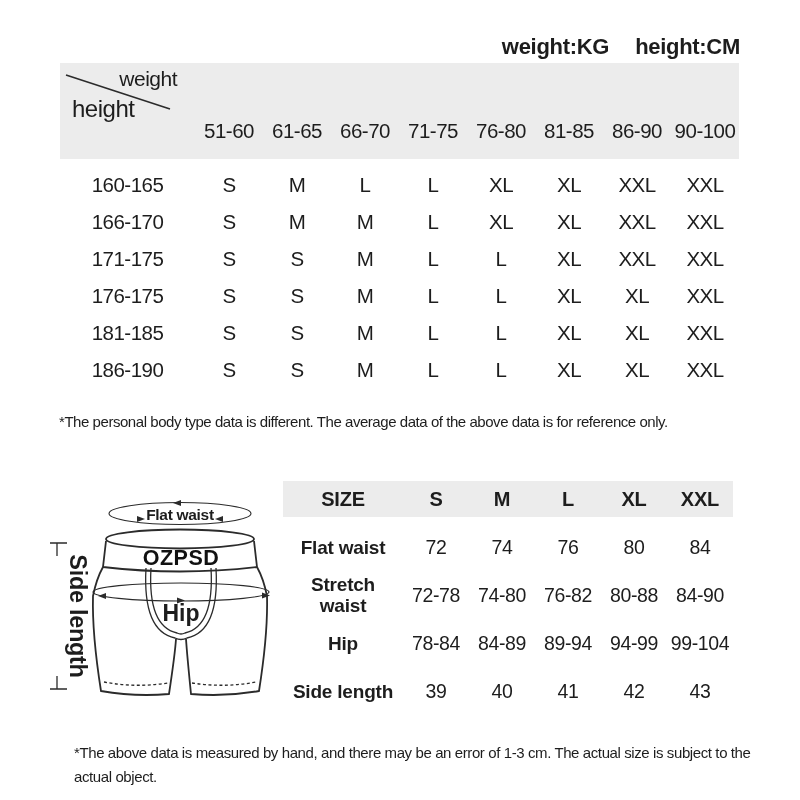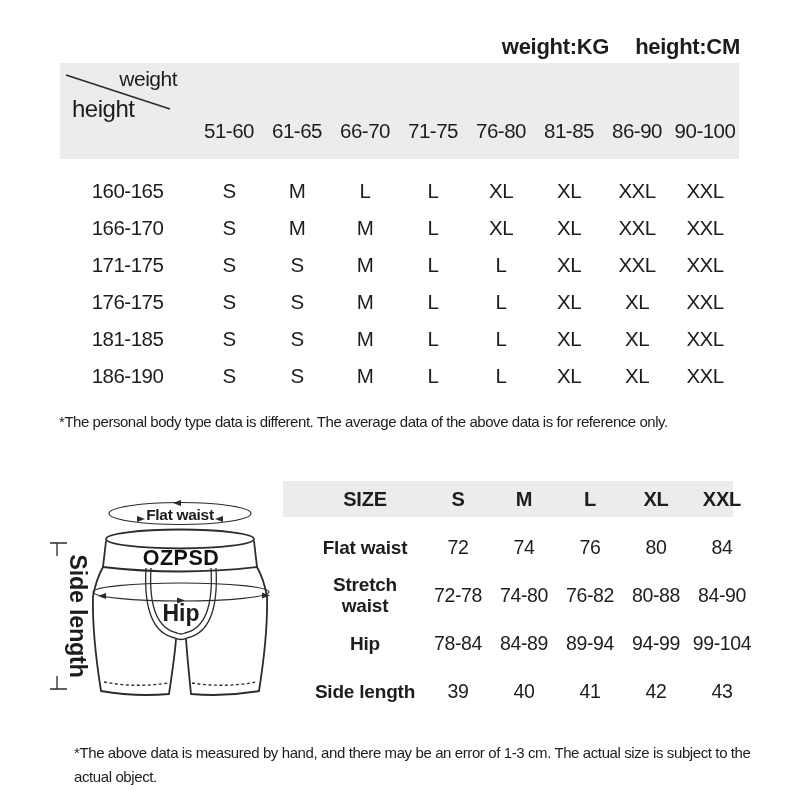--- a/index.html
+++ b/index.html
@@ -14,33 +14,33 @@
   
   .tbl1{position:absolute;left:60px;top:63px;width:679px;}
   .grid9{display:grid;grid-template-columns:135px repeat(8,68px);}
   .tbl1-head{background:#ececec;height:96px;}
   .hcell{display:flex;align-items:flex-end;justify-content:center;padding-bottom:16px;
          font-size:20.5px;letter-spacing:-0.5px;}
   .corner{position:relative;height:74px;}
   .corner svg{position:absolute;left:0;top:0;}
   .corner-weight{position:absolute;top:4px;right:18px;font-size:21px;letter-spacing:-0.5px;}
   .corner-height{position:absolute;bottom:14px;left:12px;font-size:24px;letter-spacing:-0.5px;}
-  .tbl1-body{margin-top:13px;}
+  .tbl1-body{margin-top:7px;}
   .trow{height:37px;align-items:center;}
   .trow div{text-align:center;font-size:20.5px;letter-spacing:-0.5px;}
 
   .note1{position:absolute;left:59px;top:413px;font-size:15px;letter-spacing:-0.45px;white-space:nowrap;}
 
   
   .diagram{position:absolute;left:48px;top:492px;}
   .diagram path,.diagram ellipse,.diagram line{fill:none;stroke:#2b2b2b;}
 
   
   .tbl2{position:absolute;left:283px;top:481px;width:450px;}
-  .grid6{display:grid;grid-template-columns:120px repeat(5,66px);padding-left:22px;}
+  .grid6{display:grid;grid-template-columns:120px repeat(5,66px);}
   .tbl2-head{background:#ececec;height:36px;align-items:center;}
   .tbl2-head div{text-align:center;font-size:20px;font-weight:600;letter-spacing:-0.2px;}
   .tbl2-body{margin-top:6px;}
   .mrow{height:48px;align-items:center;}
   .tlabel{text-align:center;font-size:19px;font-weight:700;white-space:pre-line;line-height:21px;letter-spacing:-0.2px;}
   .mval{text-align:center;font-size:19.5px;letter-spacing:-0.4px;}
 
   .note2{position:absolute;left:74px;top:741px;width:680px;font-size:15px;
          letter-spacing:-0.4px;line-height:24px;}
 </style>

